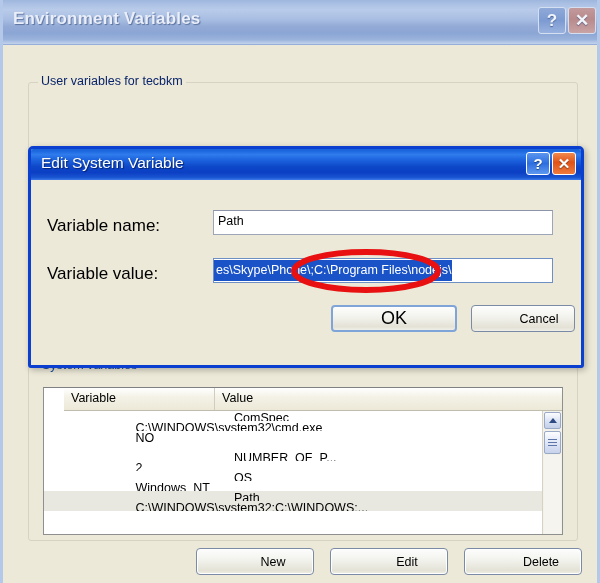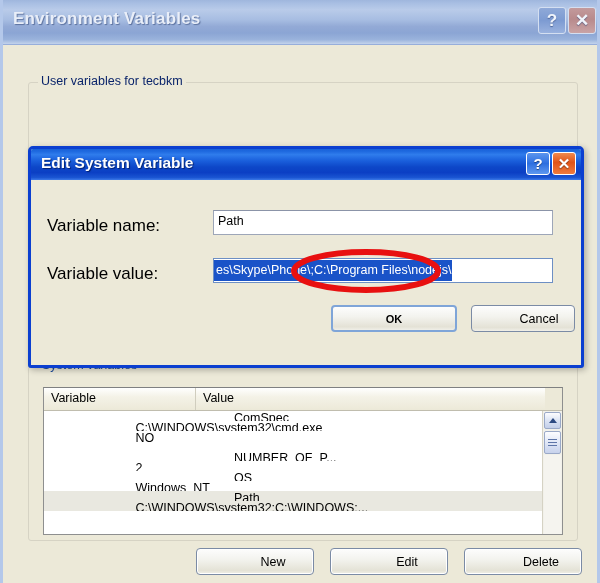--- a/index.html
+++ b/index.html
@@ -131,20 +131,21 @@
     background: #ffffff;
     border: 1px solid #8e8f8f;
     border-top-color: #7f8081;
     overflow: hidden;
   }
   .lv-header {
     display: flex;
     height: 22px;
     background: #ece9d8;
     border-bottom: 1px solid #c0bdae;
+    margin-left: 20px;
   }
   .lv-th {
     box-sizing: border-box;
     padding: 3px 0 0 7px;
     font-size: 12.5px;
     color: #000;
     background: linear-gradient(to bottom, #ffffff 0%, #f4f2e7 40%, #ece9d8 100%);
     border-right: 1px solid #d0cdbe;
     height: 22px;
   }
@@ -266,21 +267,21 @@
     background: linear-gradient(to bottom,
        #1861d8 0%, #1f6ae0 8%, #2f7cec 18%,
        #1a5fdc 38%, #0d47c8 58%, #0b3fc4 76%,
        #1a55d2 92%, #3d7ae8 100%);
     border-radius: 2px 2px 0 0;
   }
   .inner-title-text {
     position: absolute;
     left: 10px; top: 5px;
     font-size: 15.5px;
-    font-weight: bold;
+    font-weight: normal;
     color: #ffffff;
     text-shadow: 1px 1px 1px rgba(0,20,80,0.75);
   }
   .inner-btns {
     position: absolute;
     right: 5px; top: 3px;
     display: flex;
     gap: 2px;
   }
   .ib {
@@ -352,24 +353,23 @@
   }
 
   .ok-btn {
     position: absolute;
     left: 300px; top: 125px;
     width: 126px; height: 27px;
     box-sizing: border-box;
     background: linear-gradient(to bottom, #fdfdfd 0%, #f3f3ee 42%, #e4e2d6 86%, #f0efe8 100%);
     border: 2px solid #7fa5d8;
     border-radius: 4px;
-    font-size: 11px;
+    font-size: 18px;
     display: flex; align-items: center; justify-content: center;
     color: #000;
-    font-weight: bold;
   }
   .cancel-btn {
     position: absolute;
     left: 440px; top: 125px;
     width: 104px; height: 27px;
     box-sizing: border-box;
     background: linear-gradient(to bottom, #fdfdfd 0%, #f3f3ee 42%, #e4e2d6 86%, #f0efe8 100%);
     border: 1px solid #7b8ba5;
     border-radius: 4px;
     font-size: 12.5px;

